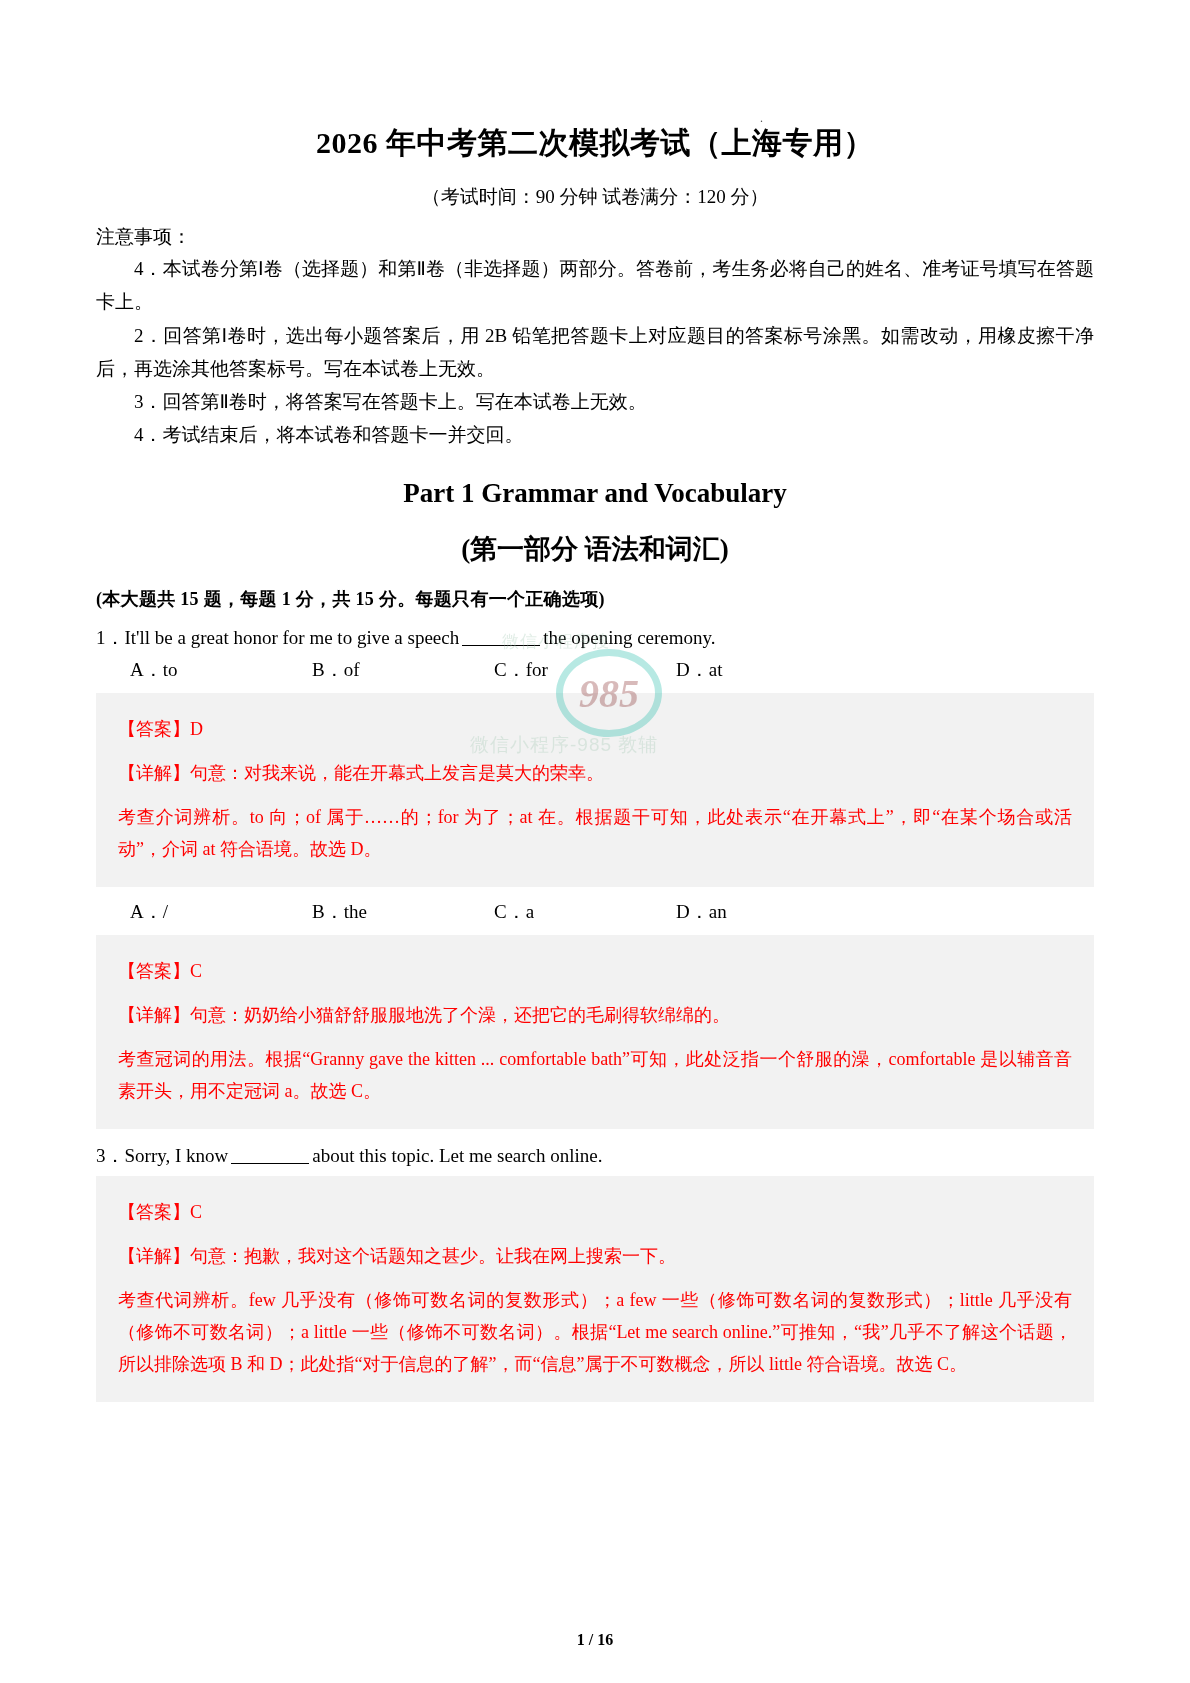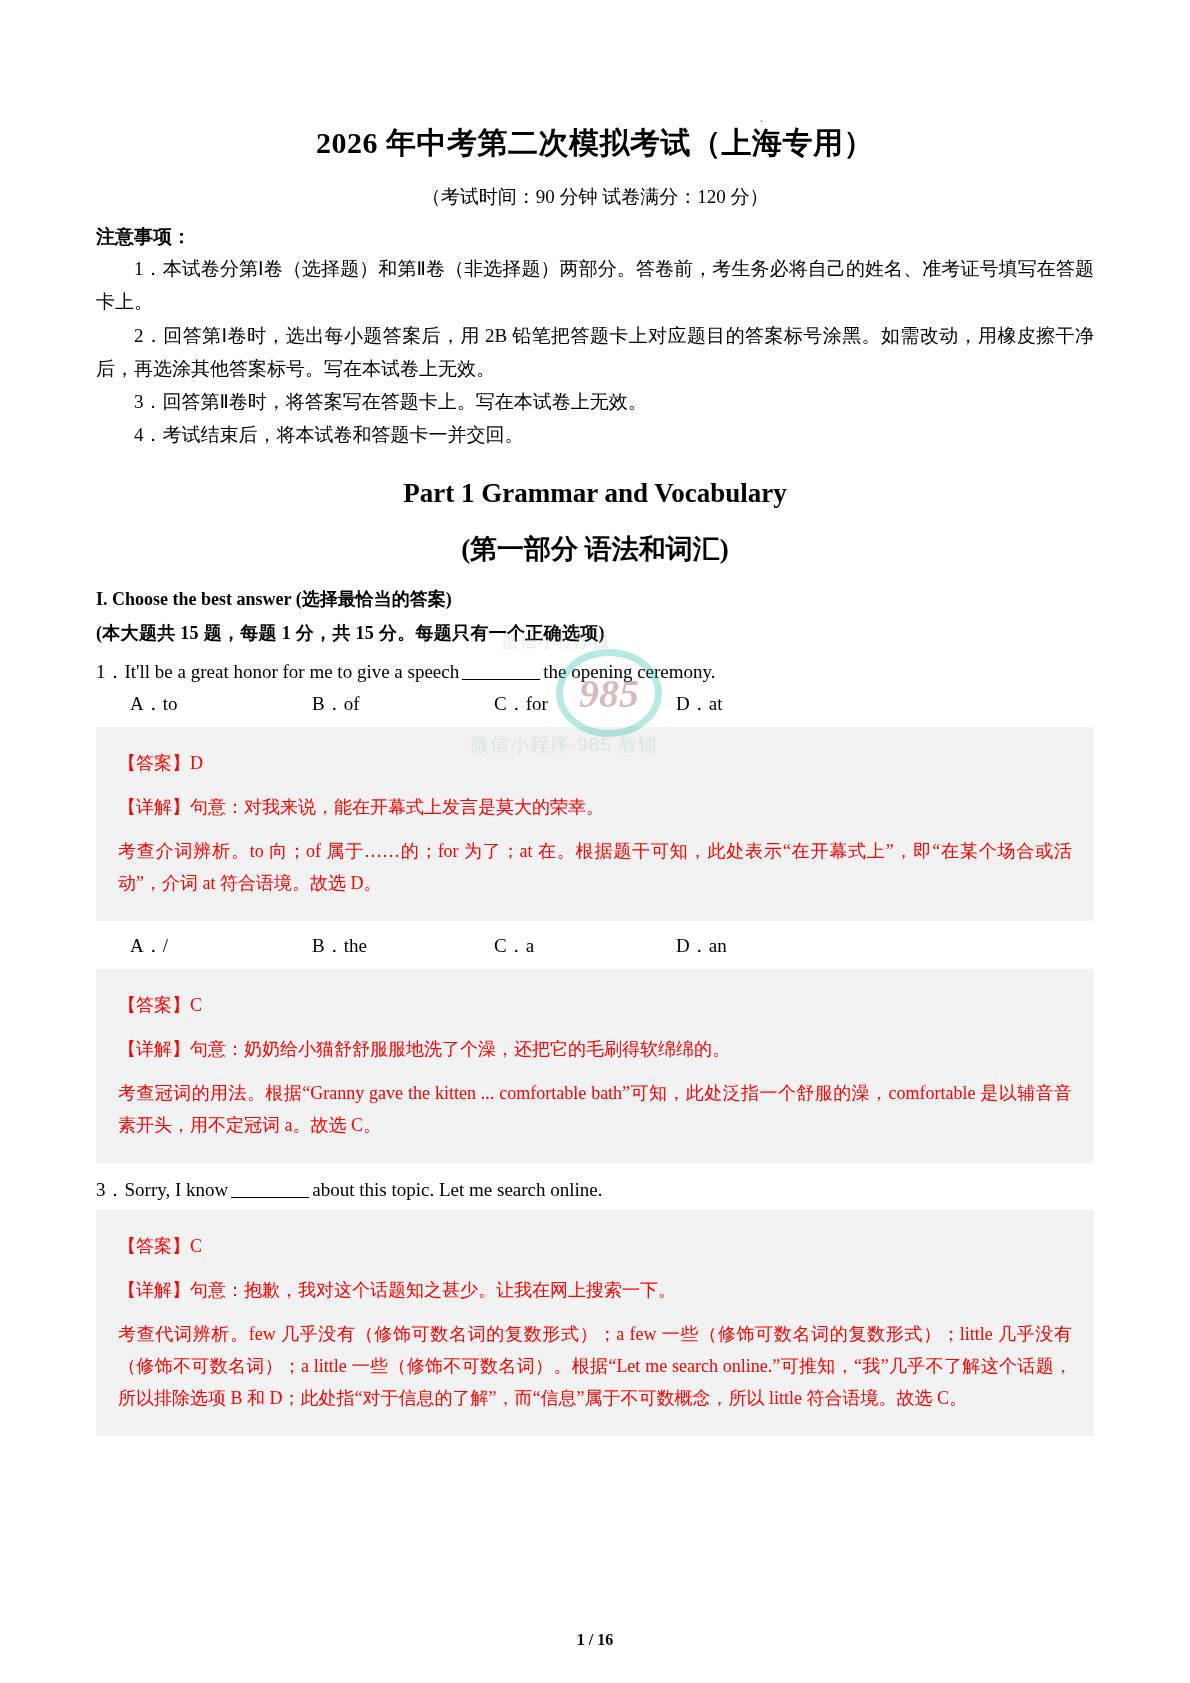--- a/index.html
+++ b/index.html
@@ -40,21 +40,20 @@
   .subtitle {
     text-align: center;
     font-size: 19px;
     margin-top: 20px;
     margin-bottom: 8px;
   }
   .notice-head {
     font-size: 19px;
     margin-top: 14px;
     margin-bottom: 2px;
-    font-weight: bold;
   }
   p.notice {
     font-size: 19px;
     line-height: 1.75;
     margin: 0 0 0 0;
     text-indent: 38px;
     text-align: justify;
   }
   h2.part-title {
     font-size: 27px;
@@ -184,29 +183,28 @@
     <div class="wm-logo">985</div>
     <div class="wm-bottom">微信小程序-985 教辅</div>
   </div>
 
   <h1 class="doc-title">2026 年中考第二次模拟考试（上海专用）</h1>
 
   <div class="subtitle">（考试时间：90 分钟    试卷满分：120 分）</div>
 
   <div class="notice-head">注意事项：</div>
 
-  <p class="notice">1．本试卷分第Ⅰ卷（选择题）和第Ⅱ卷（非选择题）两部分。答卷前，考生务必将自己的姓名、准考证号填写在答题卡上。</p>
+  <p class="notice">4．本试卷分第Ⅰ卷（选择题）和第Ⅱ卷（非选择题）两部分。答卷前，考生务必将自己的姓名、准考证号填写在答题卡上。</p>
   <p class="notice">2．回答第Ⅰ卷时，选出每小题答案后，用 2B 铅笔把答题卡上对应题目的答案标号涂黑。如需改动，用橡皮擦干净后，再选涂其他答案标号。写在本试卷上无效。</p>
   <p class="notice">3．回答第Ⅱ卷时，将答案写在答题卡上。写在本试卷上无效。</p>
   <p class="notice">4．考试结束后，将本试卷和答题卡一并交回。</p>
 
   <h2 class="part-title">Part 1     Grammar and Vocabulary</h2>
   <h2 class="part-sub">(第一部分    语法和词汇)</h2>
 
-  <div class="sec-head">I. Choose the best answer (选择最恰当的答案)</div>
   <div class="sec-head2">(本大题共 15 题，每题 1 分，共 15 分。每题只有一个正确选项)</div>
 
   <div>
     <div class="q-stem">
       <span>1．</span><span>It'll be a great honor for me to give a speech</span><span class="blank"></span><span>the opening ceremony.</span>
     </div>
     <div class="opts">
       <span class="opt">A．to</span>
       <span class="opt">B．of</span>
       <span class="opt">C．for</span>

